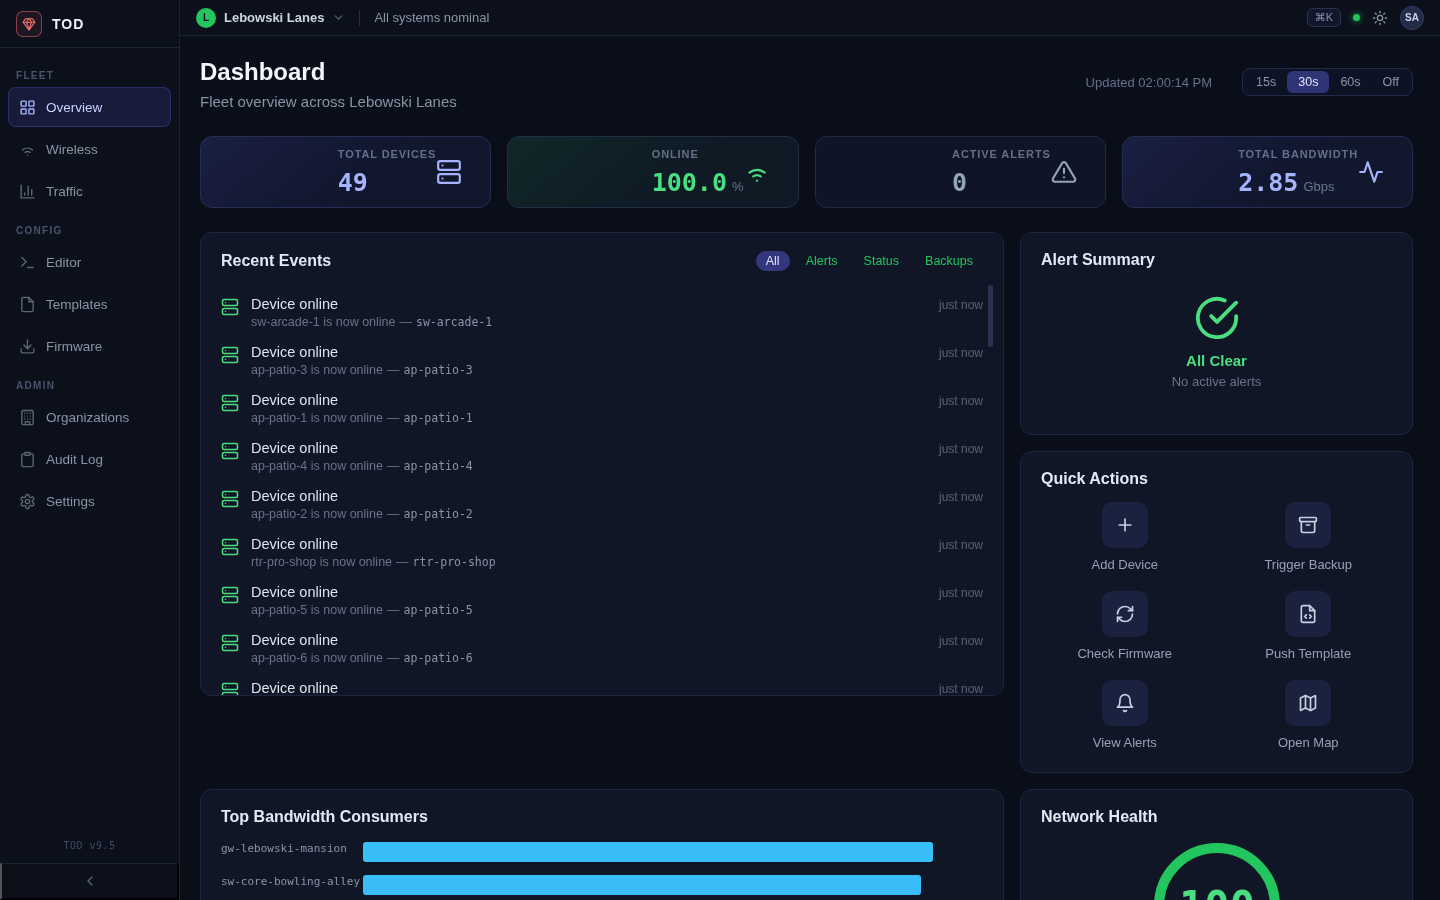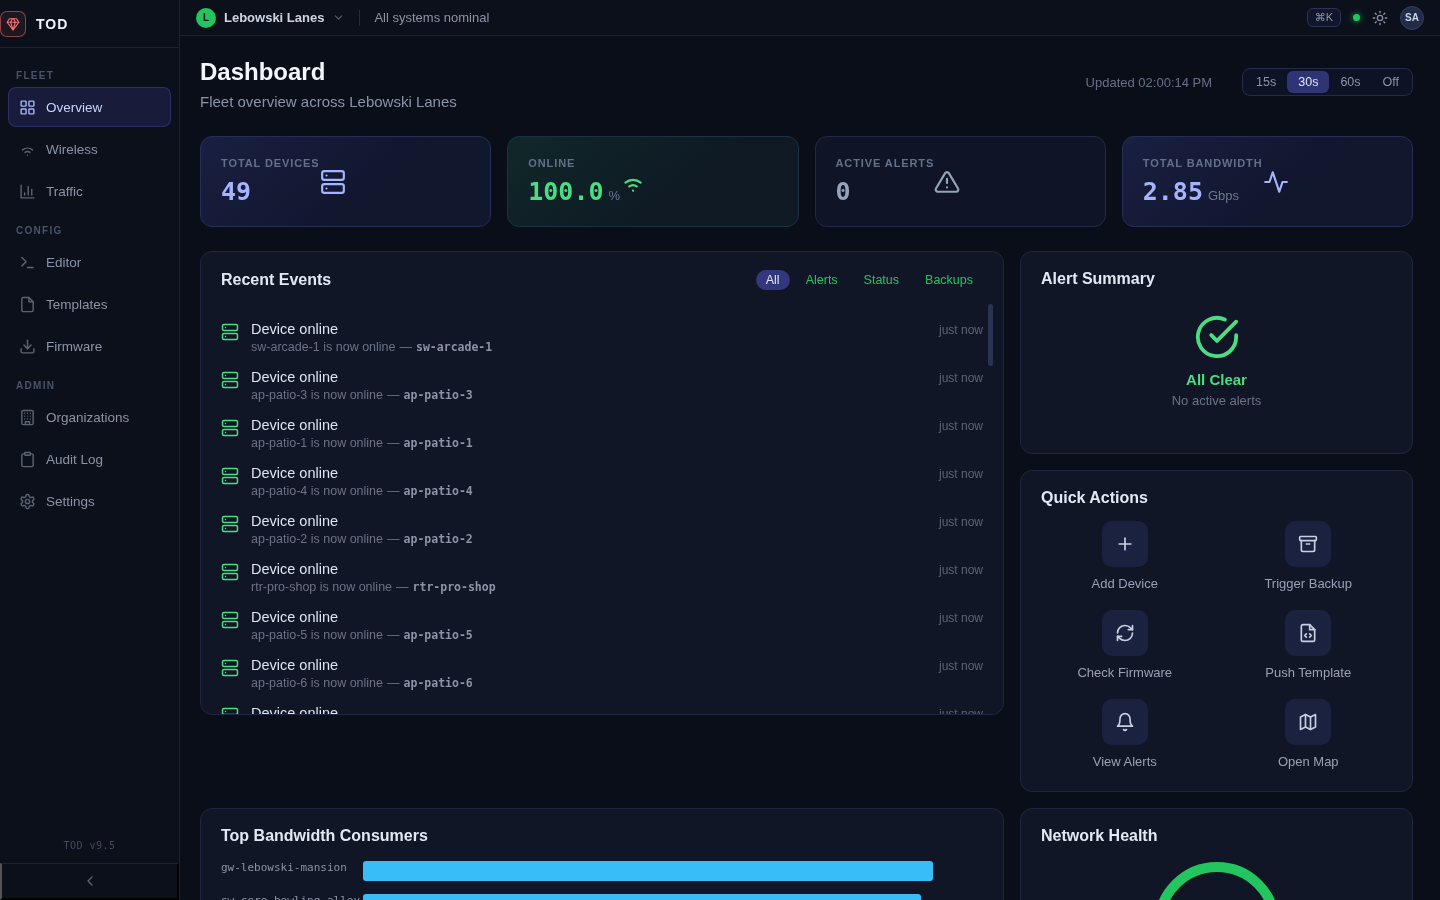--- a/index.html
+++ b/index.html
@@ -14,21 +14,21 @@
 
   
   .sidebar {
     width:180px; min-width:180px; height:900px;
     background:#0c101b;
     border-right:1px solid #1b2236;
     display:flex; flex-direction:column;
   }
   .logo-row {
     height:48px; display:flex; align-items:center; gap:10px;
-    padding:0 0; border-bottom:1px solid #1b2236;
+    padding:0 16px; border-bottom:1px solid #1b2236;
   }
   .logo-mark {
     width:26px; height:26px; border-radius:7px;
     border:1px solid rgba(248,113,113,.5);
     background:rgba(248,113,113,.08);
     display:flex; align-items:center; justify-content:center;
     color:#f87171;
   }
   .logo-mark svg { width:14px; height:14px; }
   .logo-text { font-weight:700; font-size:14px; letter-spacing:1px; color:#eef2fa; }
@@ -107,23 +107,23 @@
   .segmented button {
     border:none; background:transparent; color:#8b93a7; font-size:12.5px;
     padding:4px 11px; border-radius:6px; cursor:pointer;
     font-family:"Liberation Sans", sans-serif;
   }
   .segmented button.active { background:rgba(99,102,241,.4); color:#dfe3ff; }
 
   
   .stats { margin-top:26px; display:grid; grid-template-columns:repeat(4,1fr); gap:16px; }
   .stat {
-    height:91px; border-radius:12px; border:1px solid #202a47;
-    background:#0f1526; padding:15px 20px;
-    display:flex; justify-content:flex-start; align-items:center;
+    height:72px; border-radius:12px; border:1px solid #202a47;
+    background:#0f1526; padding:15px 28px;
+    display:flex; justify-content:flex-end; align-items:center;
   }
   .stat--indigo { background:linear-gradient(140deg, rgba(99,102,241,.12), rgba(99,102,241,.02) 60%), #0f1529; border-color:#262e55; }
   .stat--green { background:linear-gradient(140deg, rgba(34,197,94,.10), rgba(34,197,94,.02) 60%), #0e1623; border-color:#1d3044; }
   .stat-label { font-size:11px; letter-spacing:.9px; color:#64708a; font-weight:700; text-transform:uppercase; }
   .stat-value-row { display:flex; align-items:baseline; gap:5px; margin-top:8px; }
   .stat-value { font-family:"DejaVu Sans Mono", monospace; font-size:25px; font-weight:700; }
   .stat-unit { font-size:13px; color:#6b7890; }
   .c-indigo { color:#a5b4fc; } .c-green { color:#4ade80; } .c-slate { color:#94a3b8; }
   .stat-icon { display:inline-flex; }
   .stat-icon svg { width:26px; height:26px; }
@@ -141,27 +141,27 @@
 
   .events-card { height:464px; overflow:hidden; }
   .events-header { display:flex; justify-content:space-between; align-items:center; }
   .filters { display:flex; gap:6px; }
   .filter-pill {
     border:none; background:transparent; color:#22c55e; font-size:12.5px;
     padding:3px 10px; border-radius:999px; cursor:pointer;
     font-family:"Liberation Sans", sans-serif;
   }
   .filter-pill.active { background:rgba(99,102,241,.42); color:#dfe3ff; }
-  .events-list { margin-top:26px; }
+  .events-list { margin-top:20px; }
   .event { display:flex; gap:12px; height:48px; padding-top:5px; }
   .event-icon { width:18px; height:18px; color:#4ade80; display:inline-flex; margin-top:2px; }
   .event-icon svg { width:18px; height:18px; }
   .event-title { font-size:14.5px; color:#dde4f0; font-weight:500; }
   .event-sub { font-size:12.5px; color:#697387; margin-top:3px; }
-  .event-device { font-family:"DejaVu Sans Mono", monospace; font-size:11.5px; color:#8b93a7;font-weight:bold; }
+  .event-device { font-family:"DejaVu Sans Mono", monospace; font-size:11.5px; color:#8b93a7; }
   .event-sep { color:#697387; margin:0 4px; }
   .event-time { margin-left:auto; font-size:12px; color:#5b6474; padding-top:2px; white-space:nowrap; }
   .scroll-thumb {
     position:absolute; right:10px; top:52px; width:5px; height:62px;
     border-radius:3px; background:#2a3452; cursor:grab;
   }
 
   .right-stack { display:flex; flex-direction:column; gap:16px; }
   .alert-card { height:203px; }
   .alert-body { display:flex; flex-direction:column; align-items:center; }

